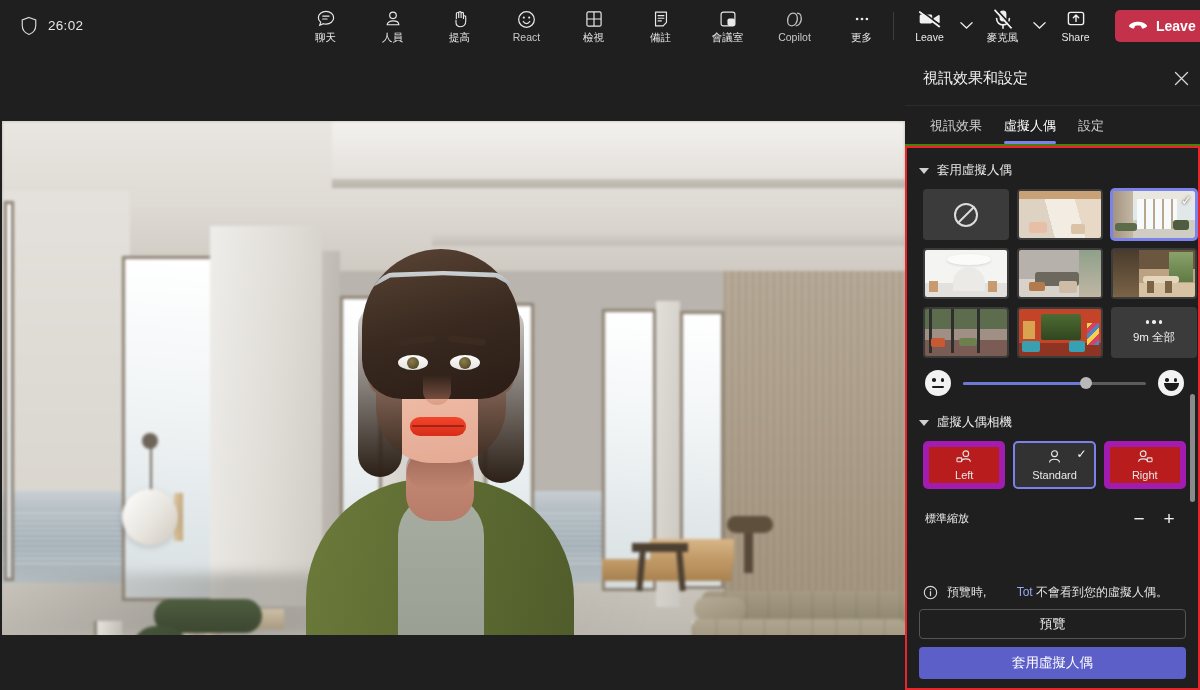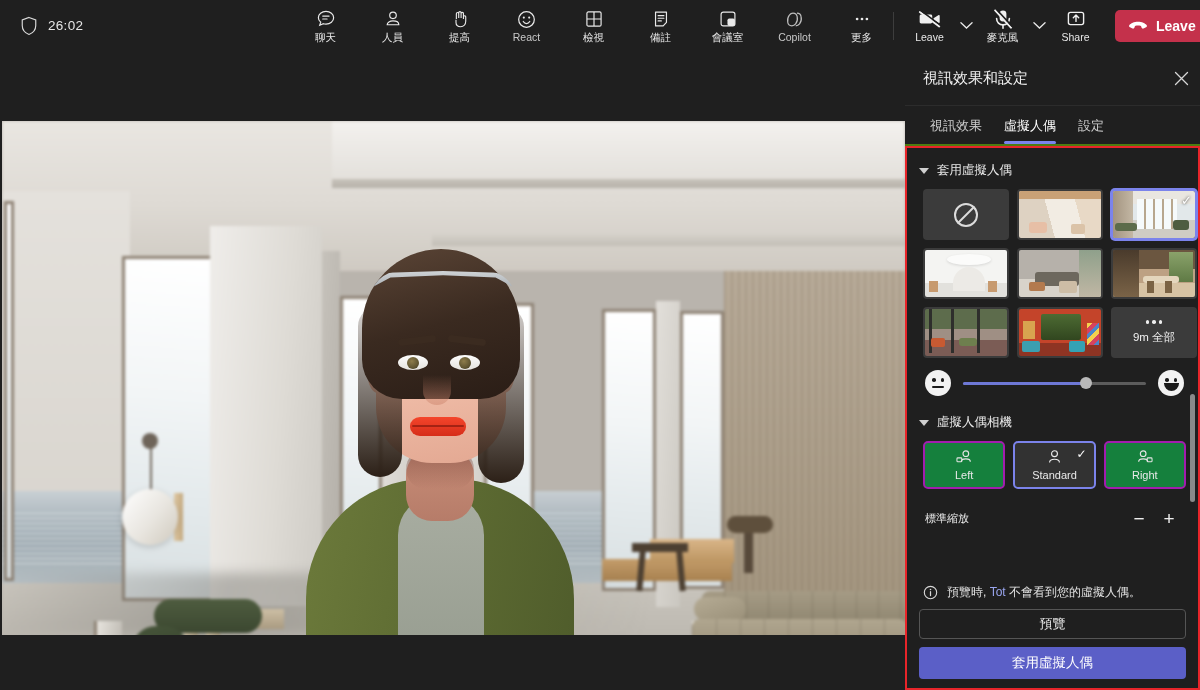--- a/index.html
+++ b/index.html
@@ -380,22 +380,22 @@
   #mood-track { flex:1; height:3px; background:#5c5c5c; border-radius:2px; position:relative; cursor:pointer; }
   #mood-fill { position:absolute; left:0; top:0; height:3px; background:#6e78d6; border-radius:2px; width:67%; }
   #mood-thumb {
     position:absolute; left:67%; top:50%; transform: translate(-50%,-50%);
     width:12px; height:12px; border-radius:50%; background:#b9b9b9;
   }
 
   
   #cam-row { display:flex; gap:8px; margin: 10px 0 0 4px; }
   .cam-opt {
-    width:86px; height:48px; border-radius:5px; background:#15803d;
-    border: 2px solid #a21caf; position:relative; cursor:pointer;
+    width:86px; height:48px; border-radius:5px; background:#b91c1c;
+    border: 6px solid #a21caf; position:relative; cursor:pointer;
     display:flex; flex-direction:column; align-items:center; justify-content:center; gap:3px;
   }
   .cam-opt.sel { border:2px solid #7b83eb; background:#323232; }
   .cam-lb { color:#e9e9e9; font-size:11px; }
   .cam-check { position:absolute; right:7px; top:4px; color:#fff; font-size:12px; }
 
   #zoom-row {
     display:flex; align-items:center; margin: 14px 2px 0 6px;
   }
   #zoom-label { flex:1; color:#eaeaea; font-size:11px; }
@@ -405,21 +405,21 @@
   }
 
   #panel-foot {
     position:absolute; left:0; right:0; bottom:0; padding: 6px 12px 9px 12px;
     background:#1f1f1f;
   }
   #info-row {
     display:flex; align-items:center; gap:9px; padding: 6px 2px 8px 4px;
   }
   #info-text { color:#e2e2e2; font-size:12px; }
-  #info-text b { color:#9aa6f0; font-weight:normal; }
+  #info-text b { color:#9aa6f0; font-weight:normal;margin-left:27px; }
   #preview-btn {
     height:30px; border:1px solid #555; border-radius:4px; background:transparent;
     color:#f0f0f0; font-size:13px; width:100%; cursor:pointer;
     display:flex; align-items:center; justify-content:center;
   }
   #apply-btn {
     height:32px; margin-top:8px; border-radius:4px; background:#5b5fc7;
     color:#fff; font-size:13.5px; width:100%; cursor:pointer;
     display:flex; align-items:center; justify-content:center;
   }

